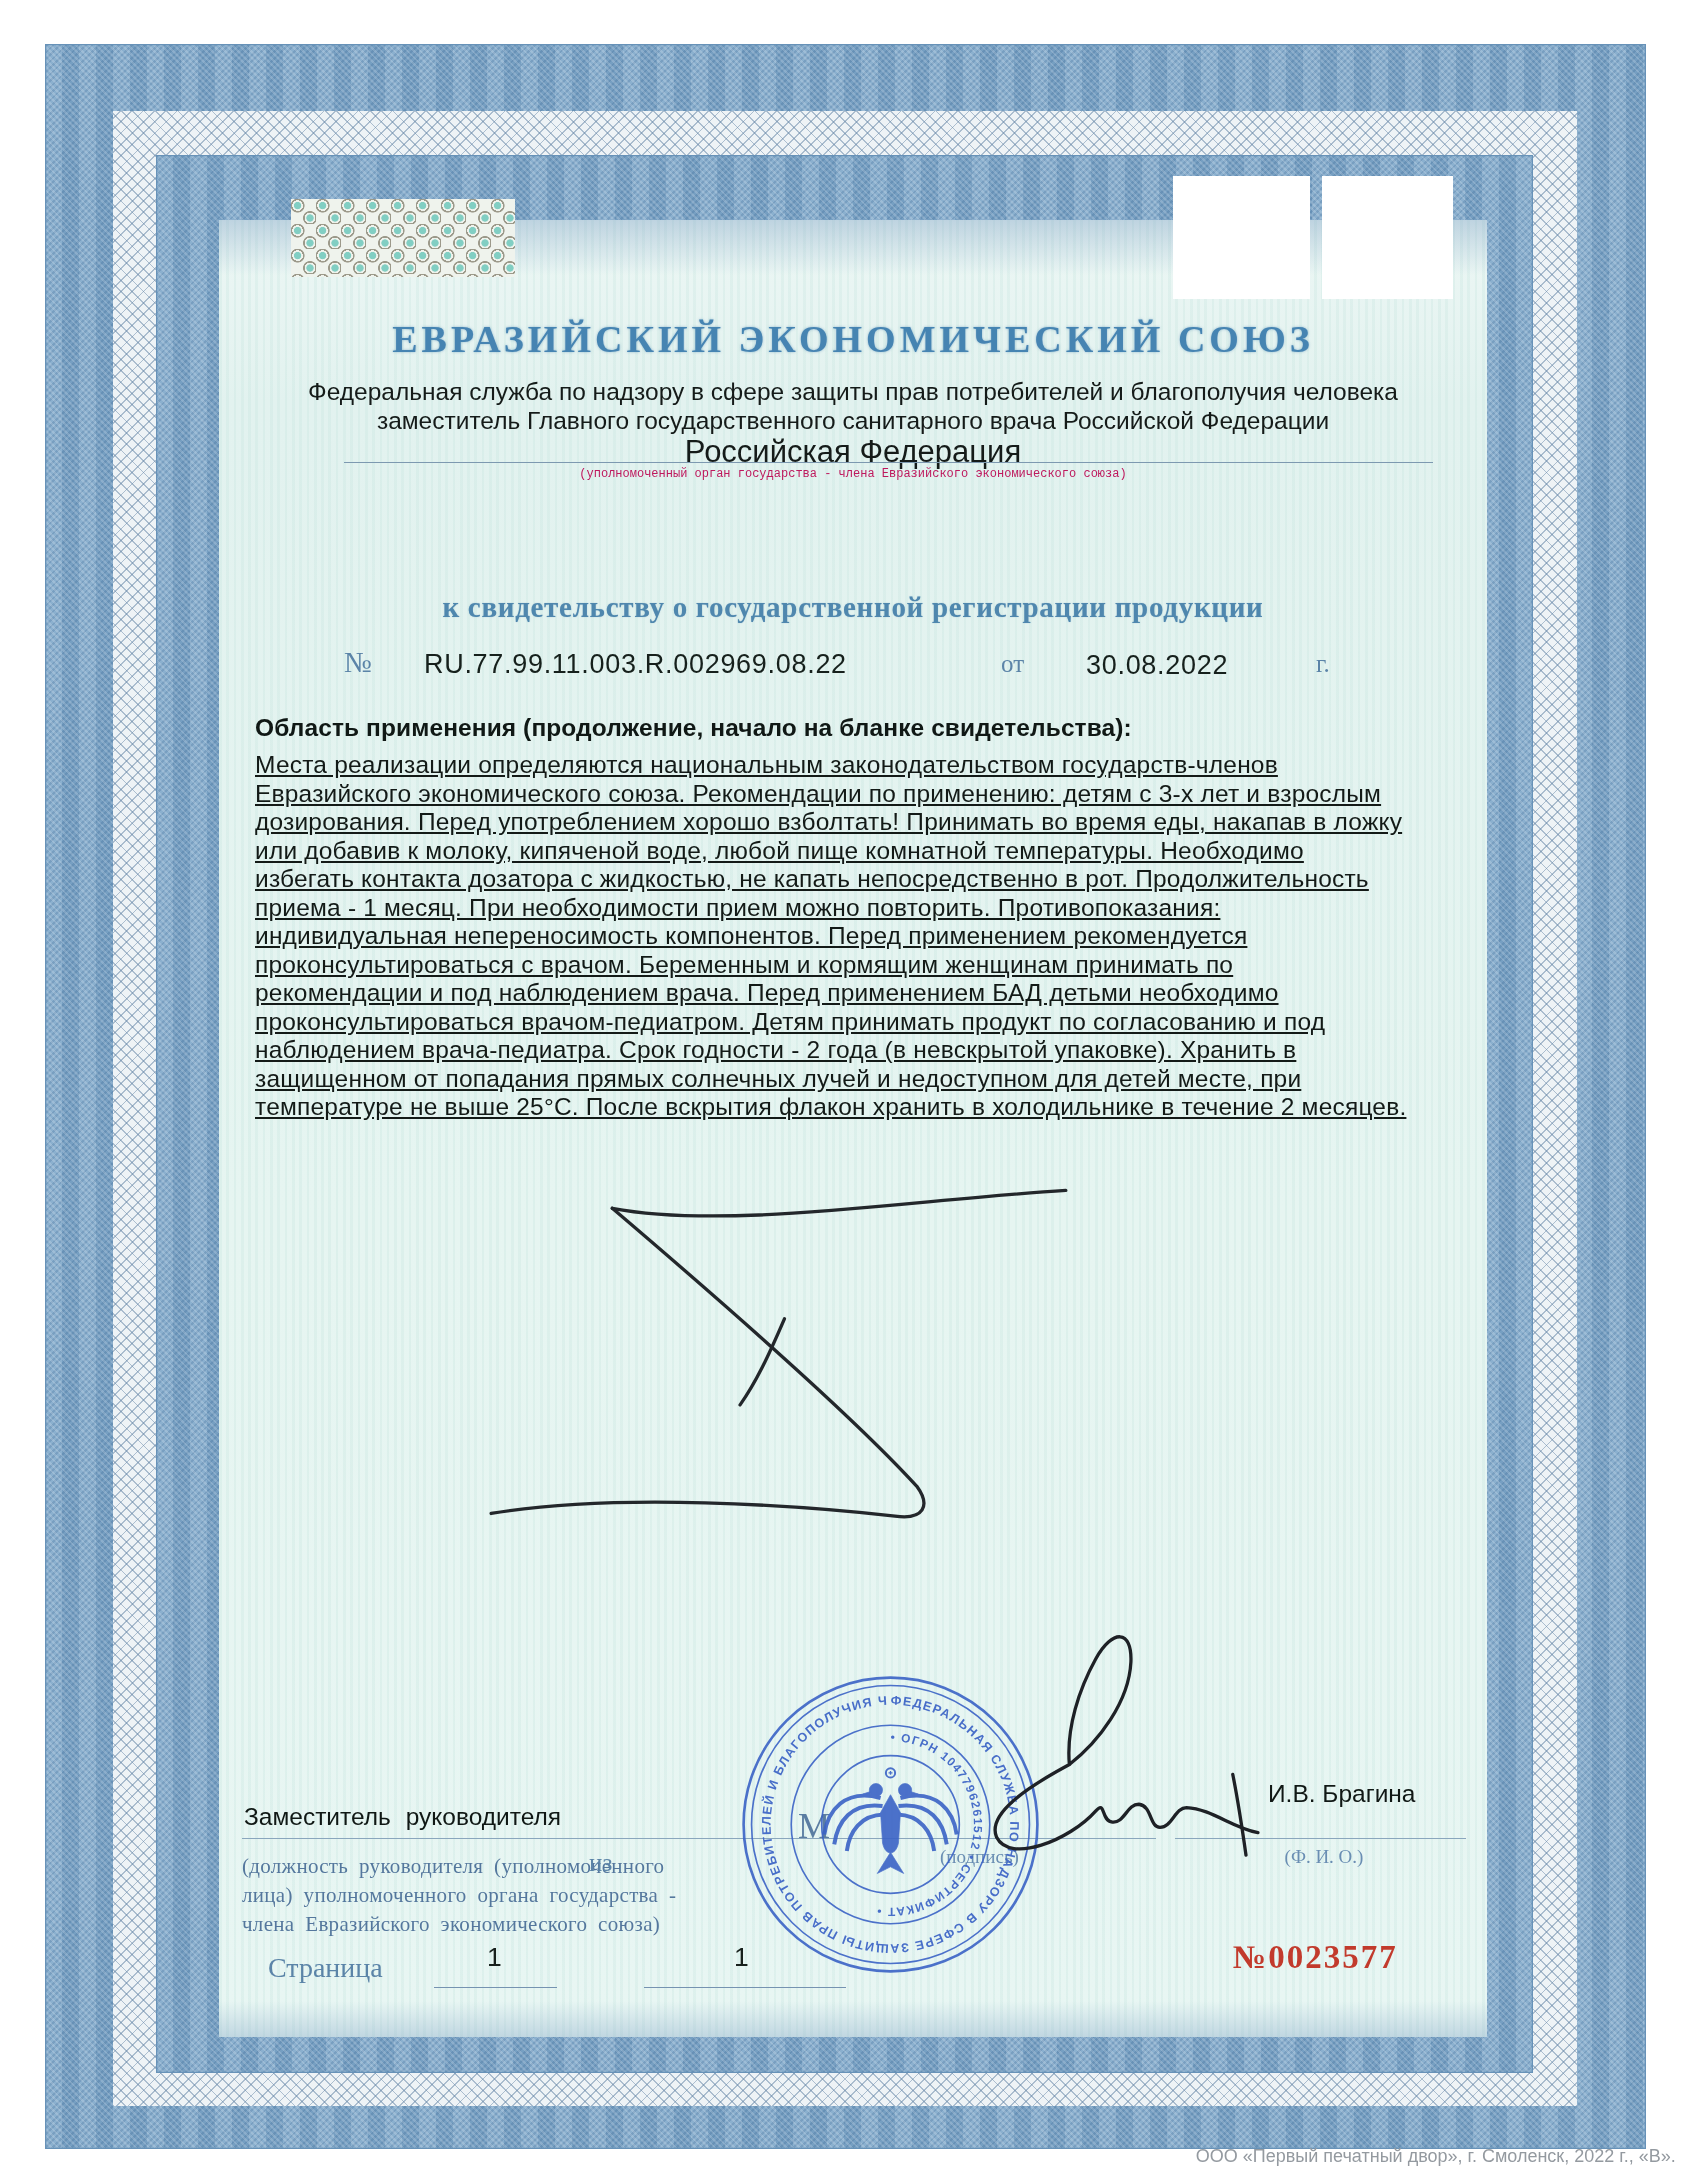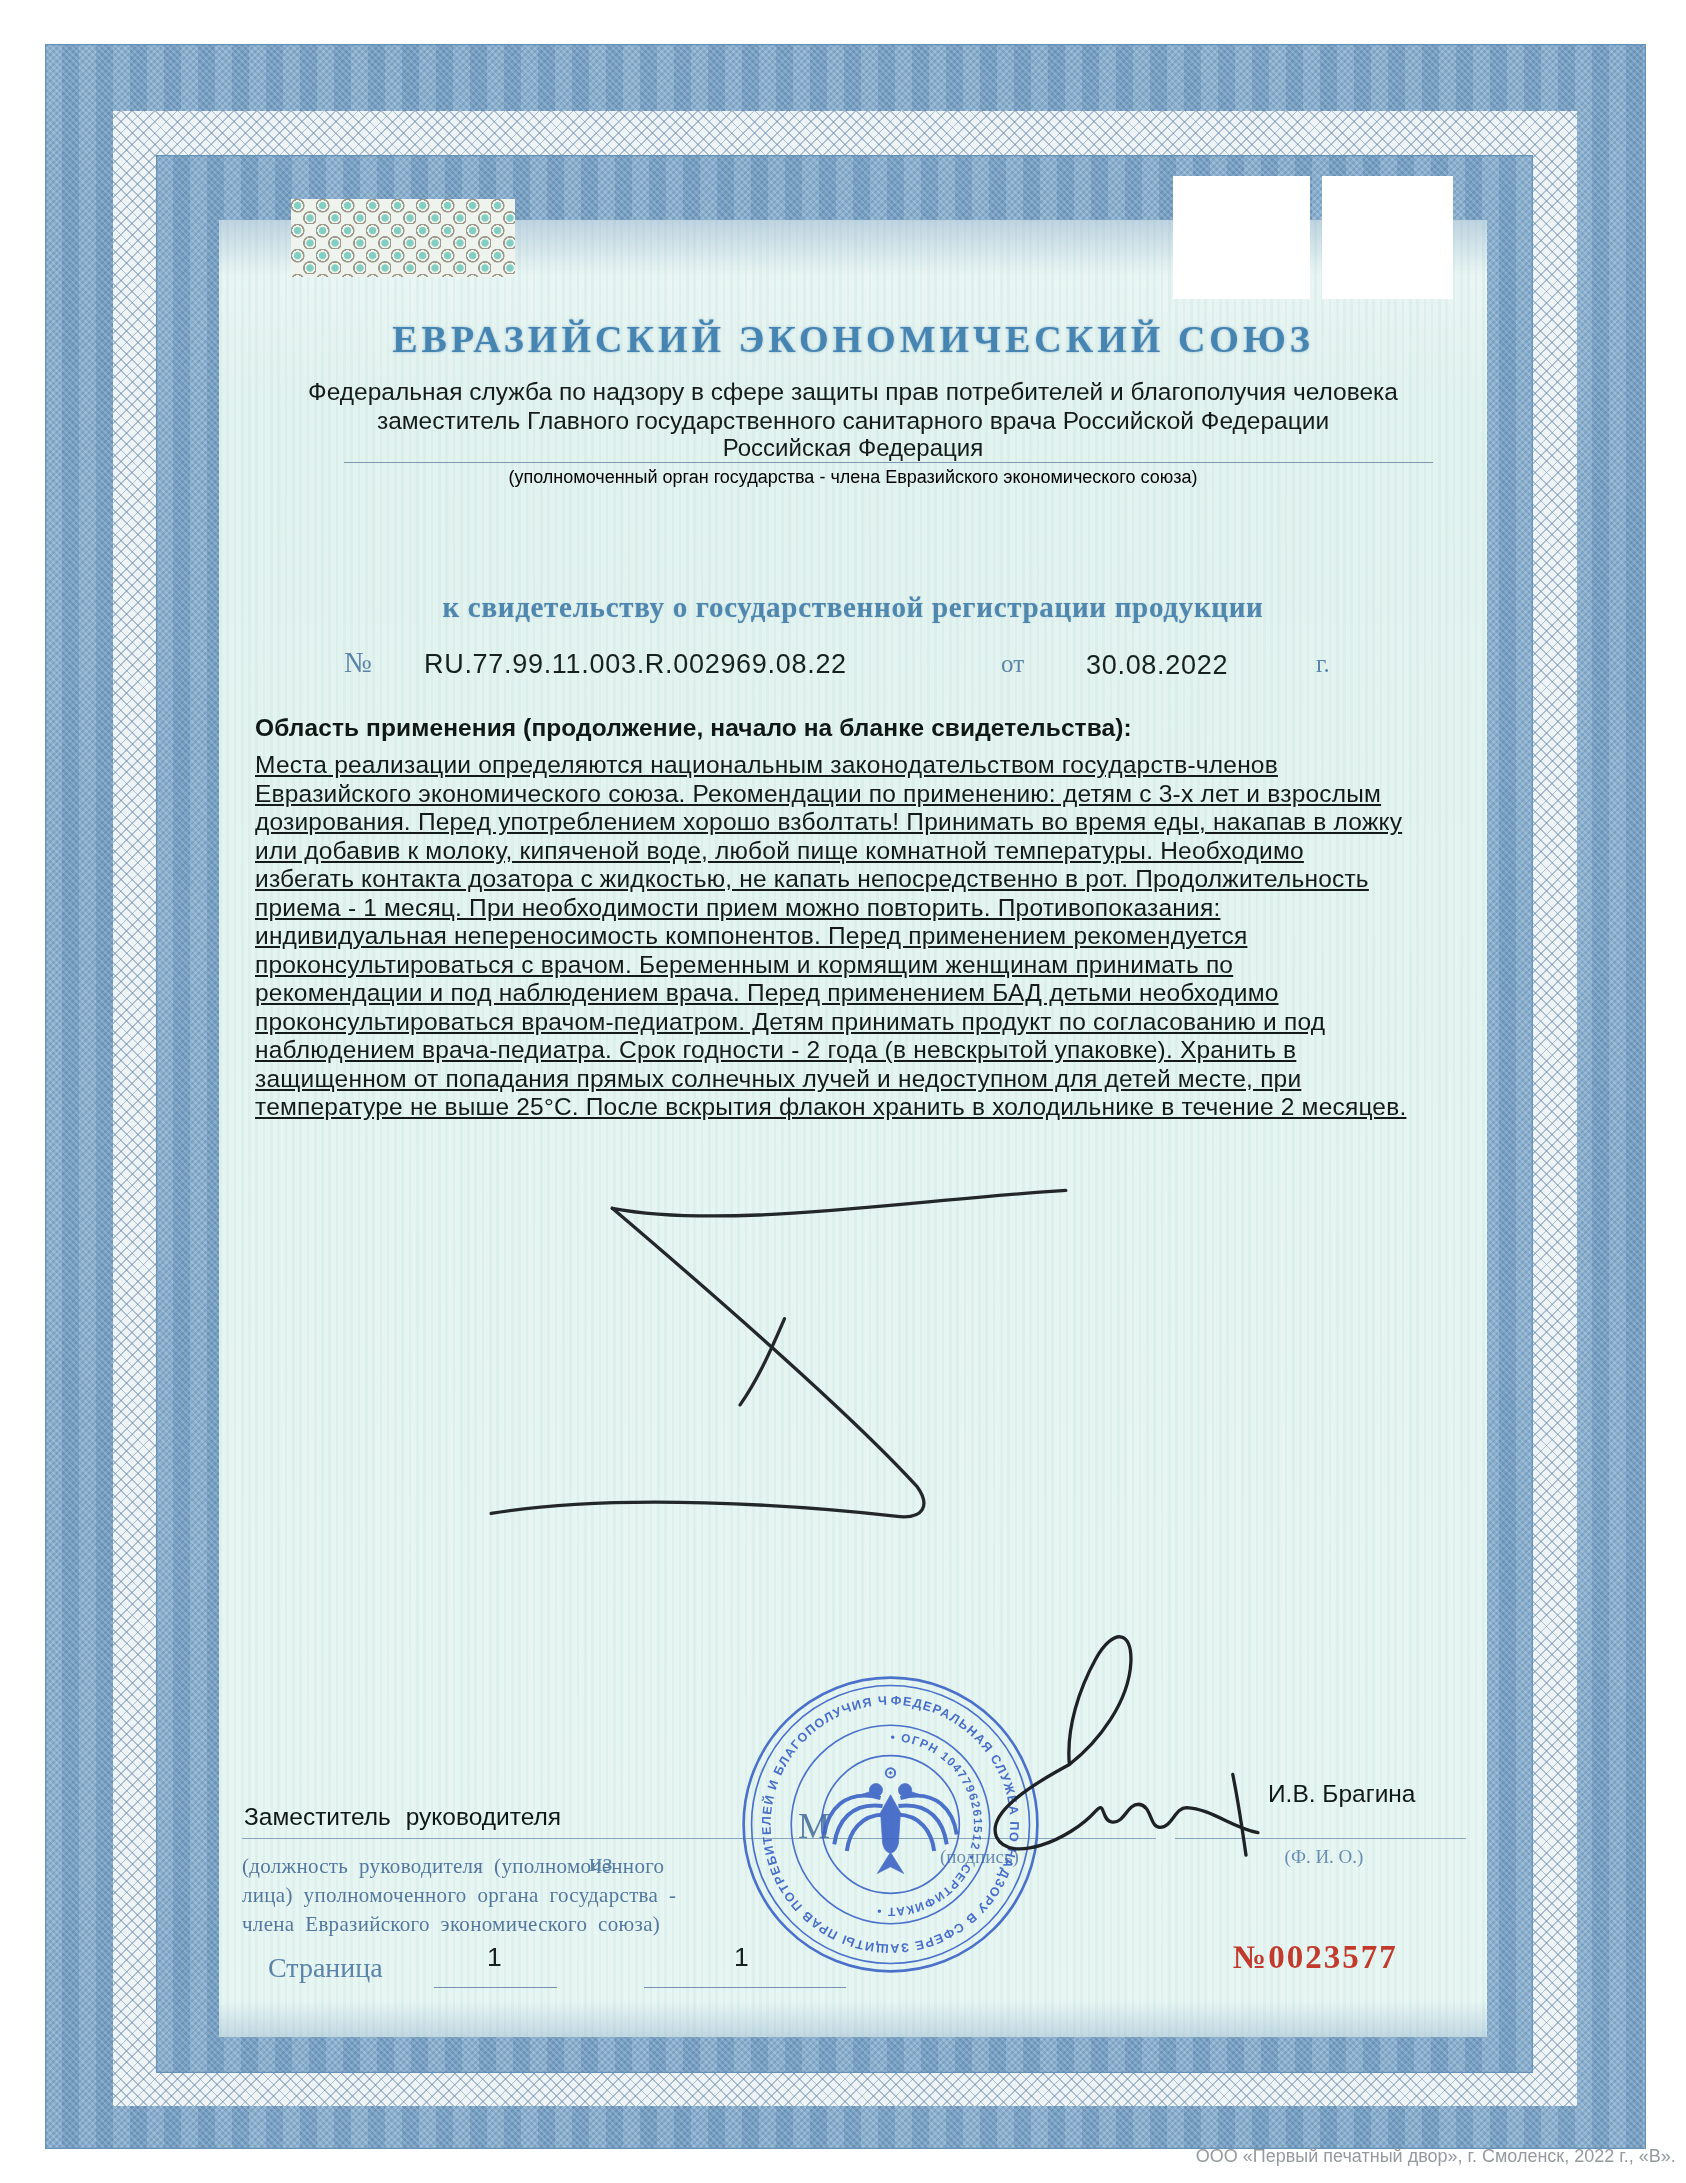--- a/index.html
+++ b/index.html
@@ -37,23 +37,23 @@
       radial-gradient(circle at 19px 19px, rgba(0,0,0,0) 0 5.3px, rgba(148,144,128,.9) 5.3px 6.6px, rgba(0,0,0,0) 7.3px);
     background-size:25px 25px;}
   .white-rect{position:absolute;background:#ffffff;}
   .wr1{left:1173px;top:176px;width:137px;height:123px;}
   .wr2{left:1322px;top:176px;width:131px;height:123px;}
   
   .center-col{position:absolute;left:219px;right:200px;text-align:center;}
   .union-title{top:317px;font-family:"Liberation Serif","DejaVu Serif",serif;font-weight:bold;
     font-size:38px;letter-spacing:4px;color:#4684b2;text-shadow:0 0 2.6px rgba(70,130,175,.55);}
   .authority{top:377px;font-size:24.5px;line-height:29px;color:#151b19;}
-  .country{top:434px;font-size:24px;color:#151b19;}
+  .country{top:434px;font-size:31px;color:#151b19;}
   .rule{position:absolute;left:344px;top:462px;width:1089px;height:1.3px;background:#7d99b0;}
-  .auth-caption{top:467px;font-family:Liberation Sans, sans-serif;font-size:18px;color:#000000;}
+  .auth-caption{top:467px;font-family:Liberation Mono, monospace;font-size:12px;color:#be185d;}
   .doc-title{top:520px;font-family:"Liberation Serif","DejaVu Serif",serif;font-weight:bold;
     font-size:40px;letter-spacing:6px;color:#5e96c2;text-shadow:0 0 4px rgba(90,145,190,.6);}
   .doc-subtitle{top:591px;font-family:"Liberation Serif","DejaVu Serif",serif;font-weight:bold;
     font-size:29px;letter-spacing:0.7px;color:#4f87ae;text-shadow:0 0 1.3px rgba(80,135,175,.4);}
   
   .abs{position:absolute;}
   .blue-serif{font-family:"Liberation Serif","DejaVu Serif",serif;color:#5b84a8;}
   .num-sign{left:344px;top:646px;font-size:29px;}
   .num-val{left:424px;top:649px;font-size:27px;color:#16201c;letter-spacing:0.7px;}
   .from-label{left:1001px;top:650px;font-size:25px;}

